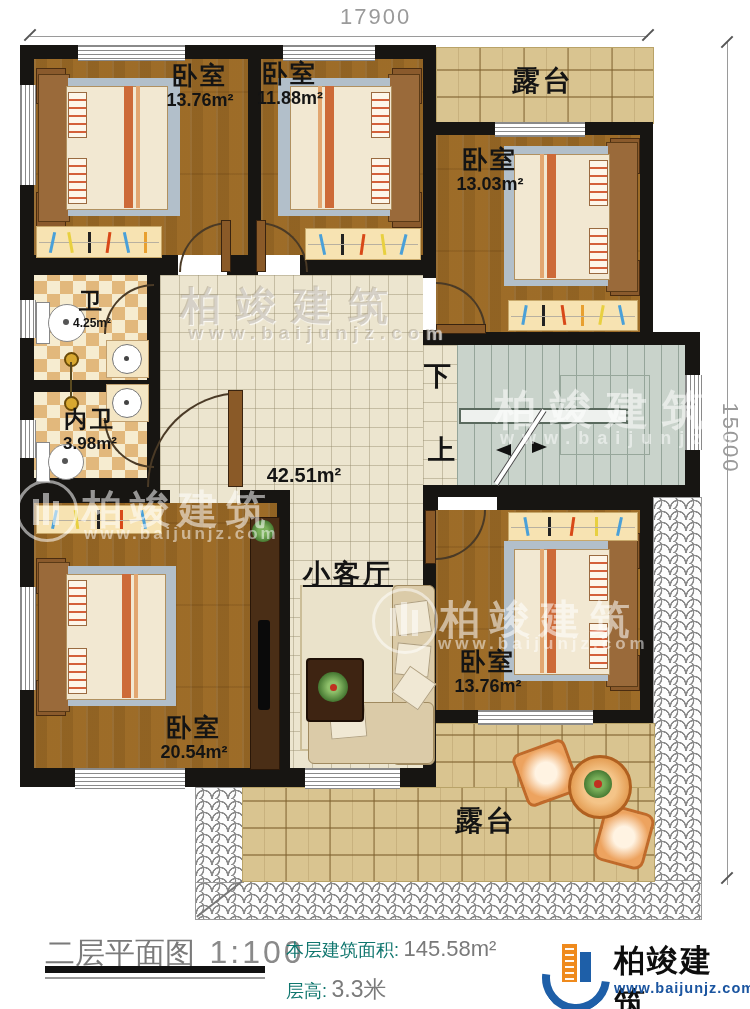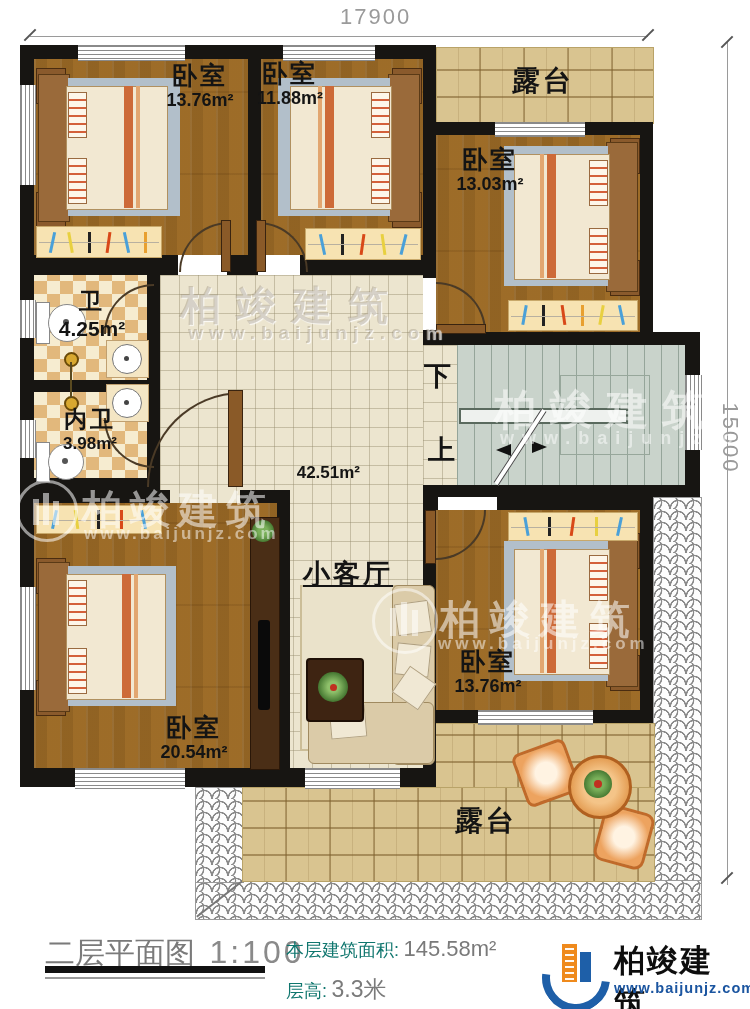--- a/index.html
+++ b/index.html
@@ -335,28 +335,28 @@
 </div>
 <div class="rlabel" style="left:468px;top:64px;width:150px;">
   <span class="nm" style="font-size:28px;">露台</span>
 </div>
 <div class="rlabel" style="left:428px;top:144px;width:124px;">
   <span class="nm">卧室</span>
   <span class="ar">13.03m²</span>
 </div>
 <div class="rlabel" style="left:42px;top:288px;width:100px;">
   <span class="nm" style="font-size:23px;">卫</span>
-  <span class="ar" style="font-size:21px;">4.25m²</span>
+  <span class="ar" style="font-size:12px;">4.25m²</span>
 </div>
 <div class="rlabel" style="left:40px;top:406px;width:100px;">
   <span class="nm" style="font-size:23px;">内卫</span>
   <span class="ar" style="font-size:17px;">3.98m²</span>
 </div>
 <div class="rlabel" style="left:248px;top:463px;width:112px;">
-  <span class="ar" style="font-size:17px;text-align:right;">42.51m²</span>
+  <span class="ar" style="font-size:20px;">42.51m²</span>
 </div>
 <div class="rlabel" style="left:286px;top:558px;width:124px;text-decoration:underline;">
   <span class="nm" style="font-size:27px;">小客厅</span>
 </div>
 <div class="rlabel" style="left:418px;top:360px;width:42px;">
   <span class="nm" style="font-size:27px;">下</span>
 </div>
 <div class="rlabel" style="left:422px;top:434px;width:42px;">
   <span class="nm" style="font-size:27px;">上</span>
 </div>

